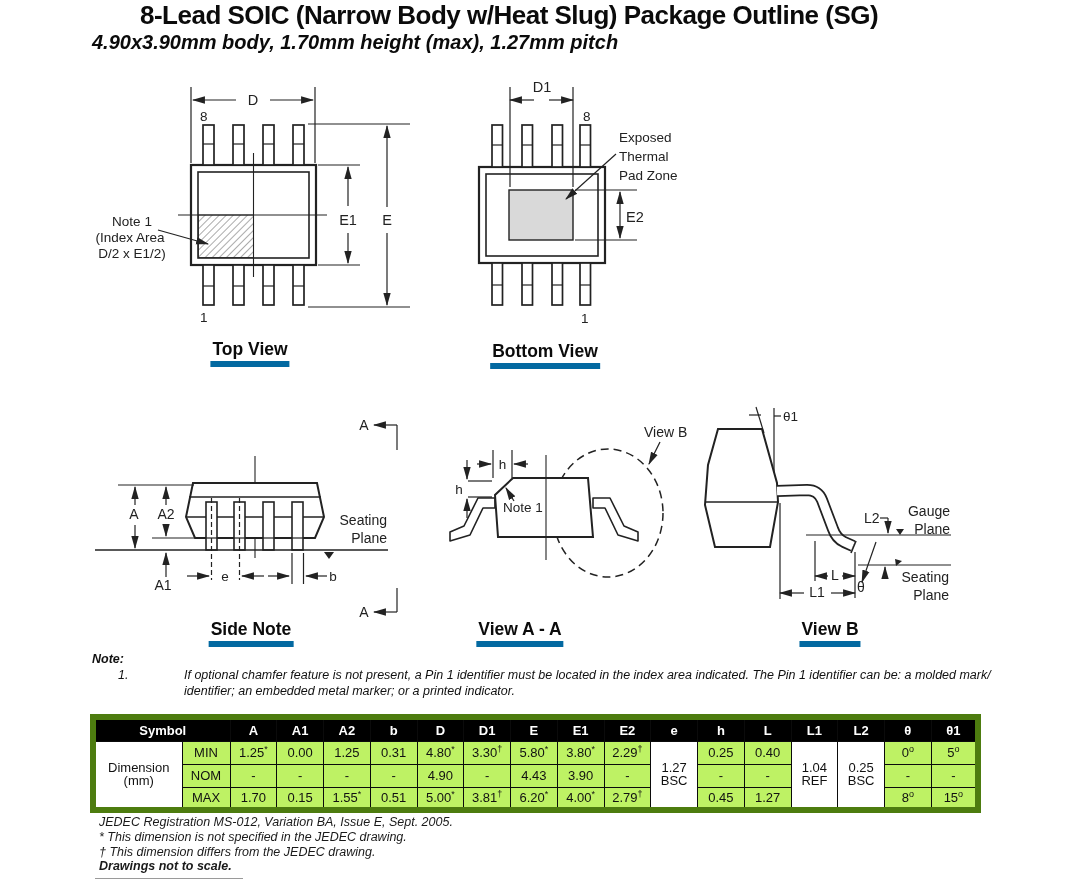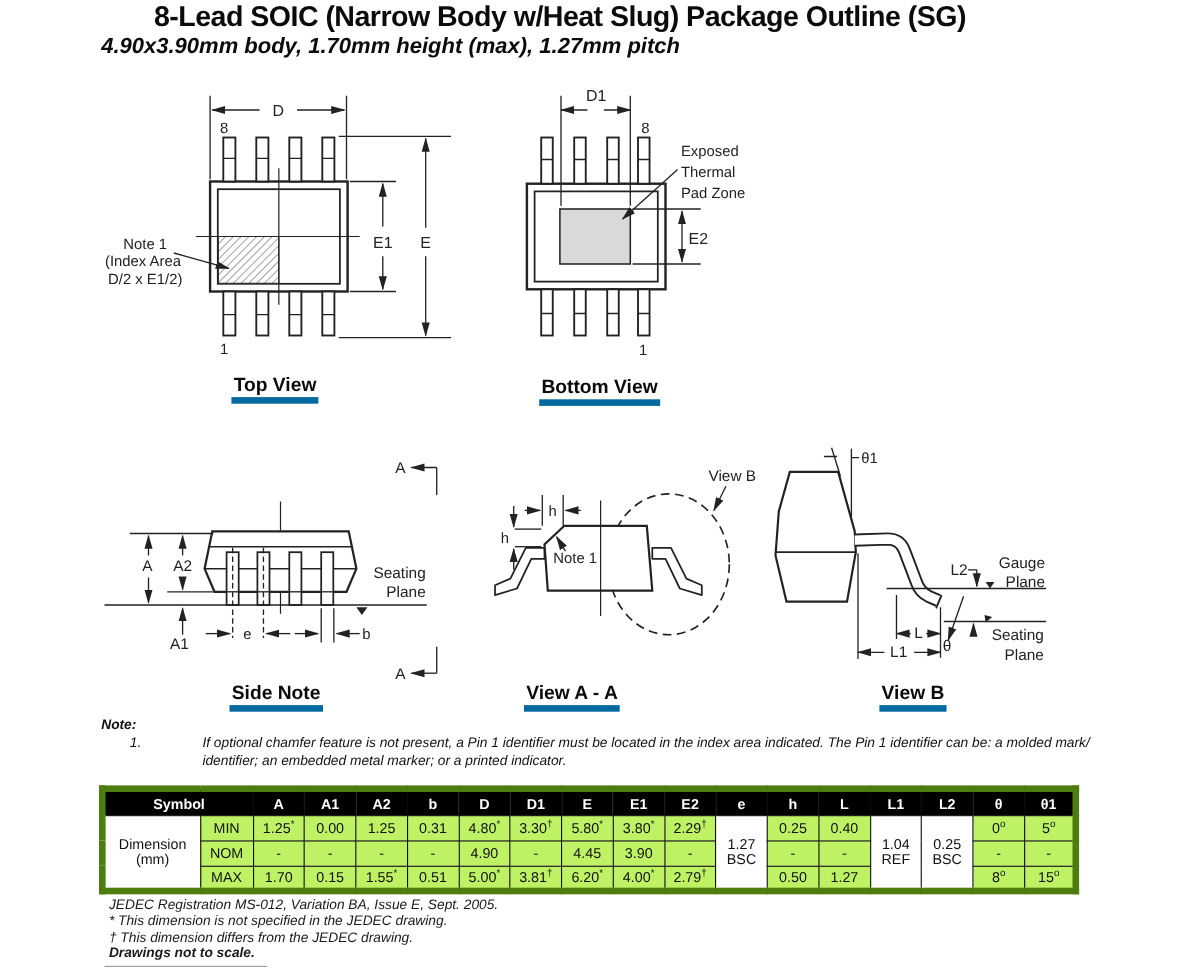--- a/index.html
+++ b/index.html
@@ -356,40 +356,40 @@
         <td>5<sup>o</sup></td>
       </tr>
       <tr>
         <td>NOM</td>
         <td>-</td>
         <td>-</td>
         <td>-</td>
         <td>-</td>
         <td>4.90</td>
         <td>-</td>
-        <td>4.45</td>
+        <td>4.43</td>
         <td>3.90</td>
         <td>-</td>
         <td>-</td>
         <td>-</td>
         <td>-</td>
         <td>-</td>
       </tr>
       <tr>
         <td>MAX</td>
         <td>1.70</td>
         <td>0.15</td>
         <td>1.55<sup>*</sup></td>
         <td>0.51</td>
         <td>5.00<sup>*</sup></td>
         <td>3.81<sup>†</sup></td>
         <td>6.20<sup>*</sup></td>
         <td>4.00<sup>*</sup></td>
         <td>2.79<sup>†</sup></td>
-        <td>0.50</td>
+        <td>0.45</td>
         <td>1.27</td>
         <td>8<sup>o</sup></td>
         <td>15<sup>o</sup></td>
       </tr>
     </tbody>
 </table>
 
 <div class="abs footnotes" id="footnotes">
     <div>JEDEC Registration MS-012, Variation BA, Issue E, Sept. 2005.</div>
     <div>* This dimension is not specified in the JEDEC drawing.</div>

